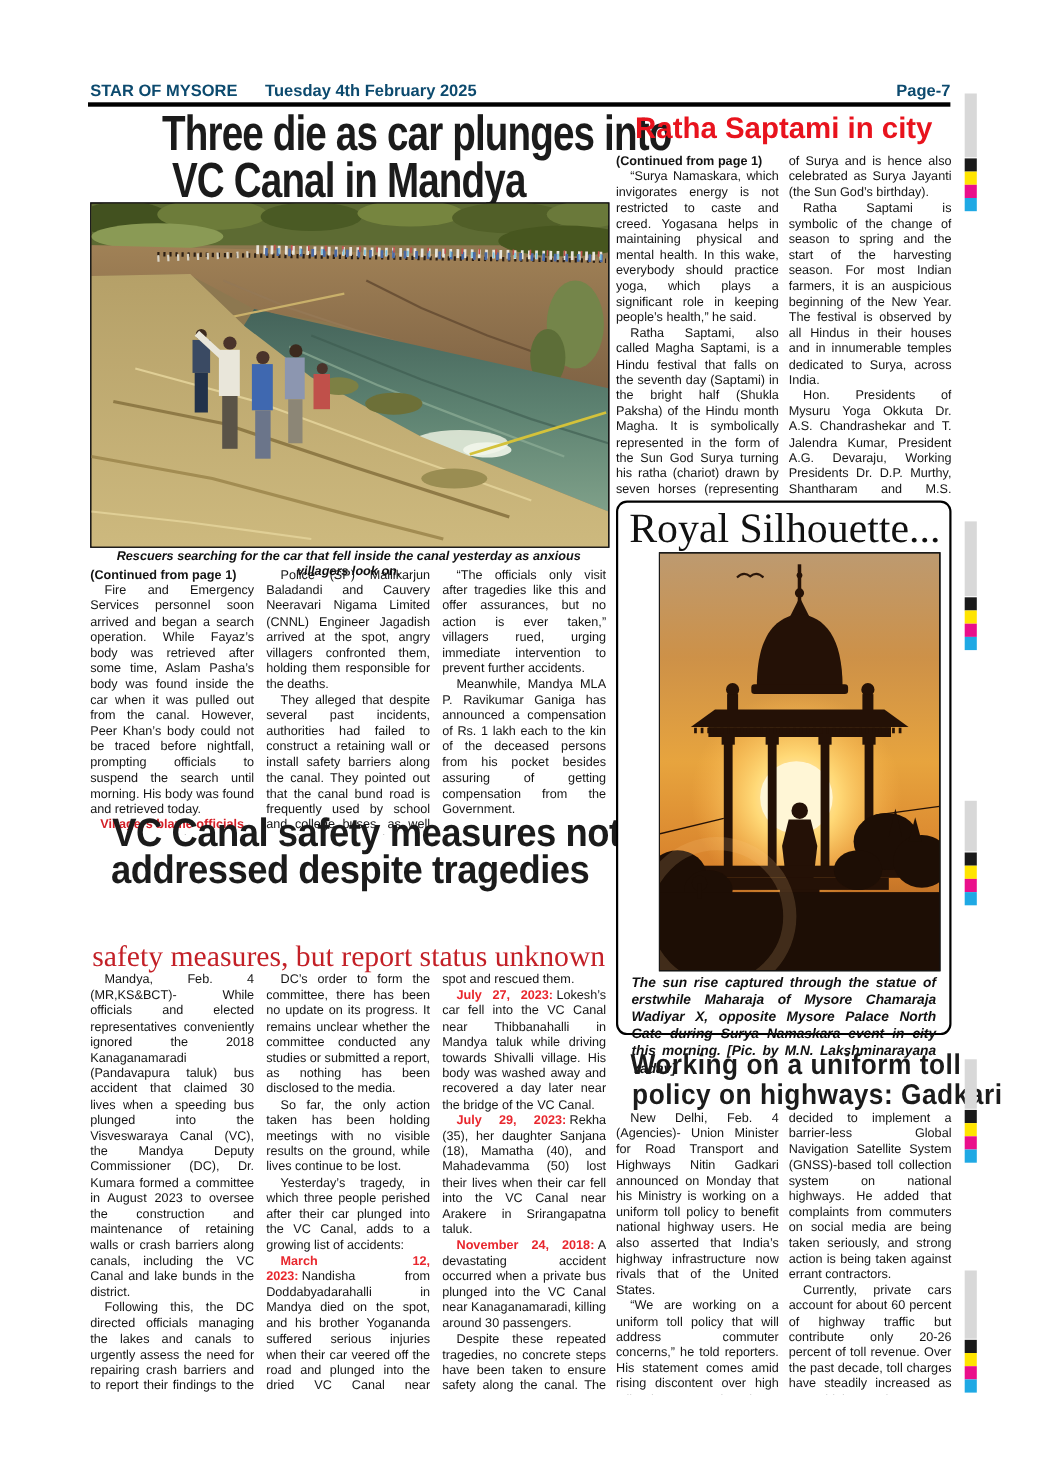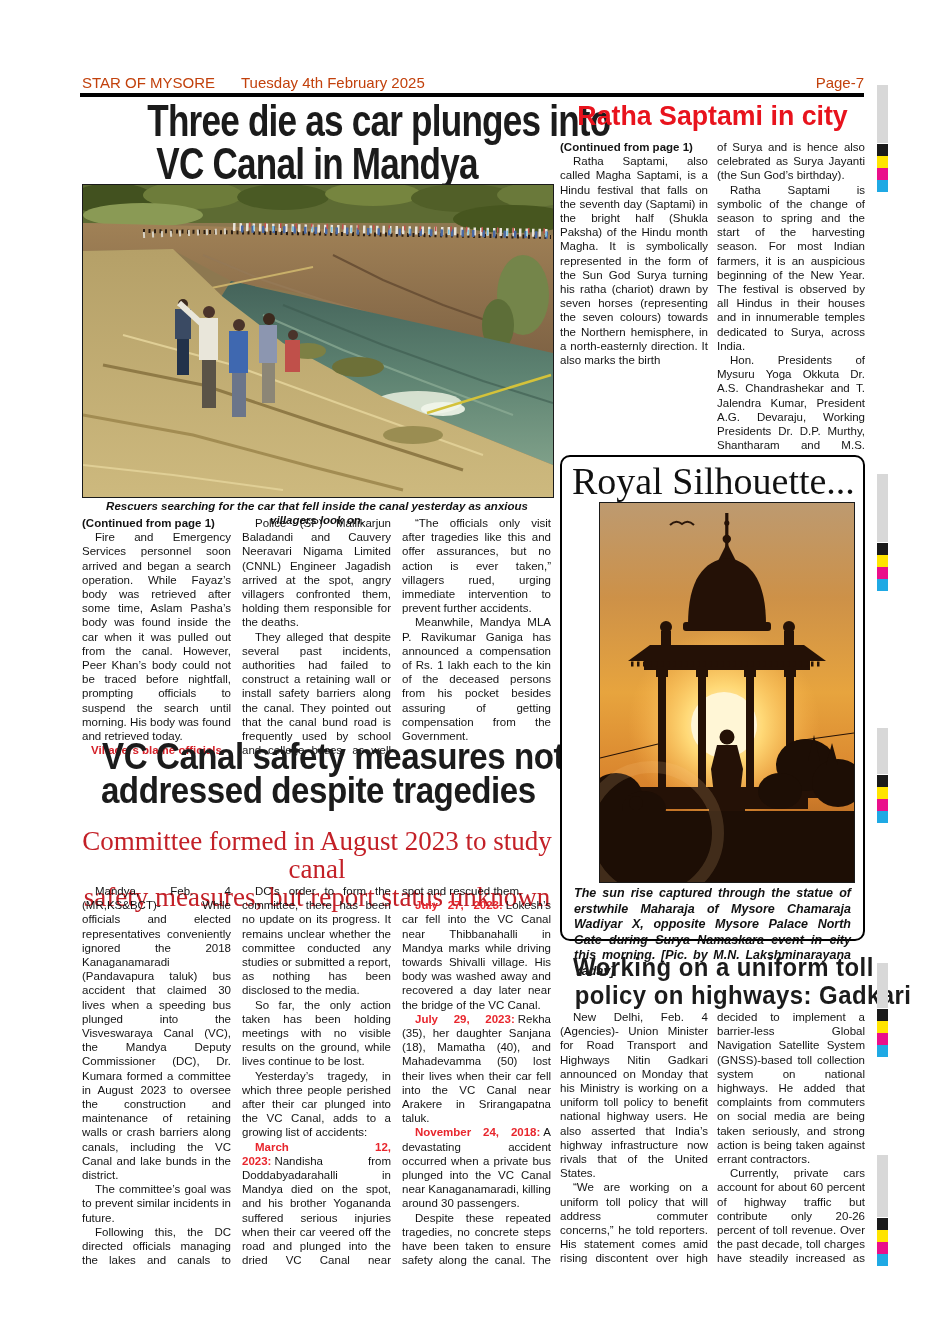--- a/index.html
+++ b/index.html
@@ -4,21 +4,21 @@
 <style>
   html,body{margin:0;padding:0;}
   body{
     width:945px;height:1337px;background:#ffffff;position:relative;
     font-family:"Liberation Sans",sans-serif;color:#101010;overflow:hidden;
     -webkit-font-smoothing:antialiased;
   }
   .abs{position:absolute;}
 
   
-  .mast{font-weight:normal;font-size:15px;color:#c2410c;}
+  .mast{font-weight:bold;font-size:15px;color:#0c4a6e;}
   .rule{background:#000;height:3.5px;}
 
   
   .hl-wrap{text-align:center;}
   .hl-line{display:inline-block;white-space:nowrap;font-weight:bold;color:#1b1b1b;
            transform-origin:50% 50%;}
   .hl-main{font-size:45px;line-height:43px;letter-spacing:-1px;transform:scaleX(0.78);}
   .hl-vc{font-size:36px;line-height:34px;letter-spacing:-0.5px;transform:scaleX(0.92);}
   .hl-red{font-size:27px;line-height:27px;color:#e8131d;transform:scaleX(0.99);}
   .hl-toll{font-size:26px;line-height:28px;letter-spacing:0.5px;transform:scaleX(0.92);}
@@ -161,53 +161,53 @@
     <p>“The officials only visit after tragedies like this and offer assurances, but no action is ever taken,” villagers rued, urging immediate intervention to prevent further accidents.</p>
     <p>Meanwhile, Mandya MLA P. Ravikumar Ganiga has announced a compensation of Rs. 1 lakh each to the kin of the deceased persons from his pocket besides assuring of getting compensation from the Government.</p>
   </div>
 </div>
 
 <div class="abs hl-wrap" style="left:82px;top:740px;width:470px;">
   <span class="hl-line hl-vc">VC Canal safety measures not</span><br>
   <span class="hl-line hl-vc">addressed despite tragedies</span>
 </div>
 <div class="abs sub-serif" style="left:82px;top:827px;width:470px;">
-  <span>Committee formed in August 2023 to study canal</span><br>
+  <br>
   <span>safety measures, but report status unknown</span>
 </div>
 
 <div class="abs cols" style="left:82px;top:884px;width:470px;gap:11px;">
   <div class="col" style="width:149px;height:384px;">
     <p>Mandya, Feb. 4 (MR,KS&amp;BCT)- While officials and elected representatives conveniently ignored the 2018 Kanaganamaradi (Pandavapura taluk) bus accident that claimed 30 lives when a speeding bus plunged into the Visveswaraya Canal (VC), the Mandya Deputy Commissioner (DC), Dr. Kumara formed a committee in August 2023 to oversee the construction and maintenance of retaining walls or crash barriers along canals, including the VC Canal and lake bunds in the district.</p>
-    <p>The committee’s goal was to prevent similar incidents in future.</p>
     <p>Following this, the DC directed officials managing the lakes and canals to urgently assess the need for repairing crash barriers and to report their findings to the committee. The aim was to address maintenance issues and enhance safety measures.</p>
 
   </div>
   <div class="col" style="width:149px;height:384px;">
     <p>DC’s order to form the committee, there has been no update on its progress. It remains unclear whether the committee conducted any studies or submitted a report, as nothing has been disclosed to the media.</p>
     <p>So far, the only action taken has been holding meetings with no visible results on the ground, while lives continue to be lost.</p>
     <p>Yesterday’s tragedy, in which three people perished after their car plunged into the VC Canal, adds to a growing list of accidents:</p>
     <p><span class="date">March 12, 2023:</span><span>Nandisha from Doddabyadarahalli in Mandya died on the spot, and his brother Yogananda suffered serious injuries when their car veered off the road and plunged into the dried VC Canal near Avverahalli.</span></p>
 
   </div>
   <div class="col" style="width:149px;height:384px;">
     <p style="text-indent:0;">spot and rescued them.</p>
-    <p><span class="date">July 27, 2023:</span><span>Lokesh’s car fell into the VC Canal near Thibbanahalli in Mandya marks while driving towards Shivalli village. His body was washed away and recovered a day later near the bridge of the VC Canal.</span></p>
+    <p><span class="date">July 27, 2023:</span><span>Lokesh’s car fell into the VC Canal near Thibbanahalli in Mandya taluk while driving towards Shivalli village. His body was washed away and recovered a day later near the bridge of the VC Canal.</span></p>
     <p><span class="date">July 29, 2023:</span><span>Rekha (35), her daughter Sanjana (18), Mamatha (40), and Mahadevamma (50) lost their lives when their car fell into the VC Canal near Arakere in Srirangapatna taluk.</span></p>
     <p><span class="date">November 24, 2018:</span><span>A devastating accident occurred when a private bus plunged into the VC Canal near Kanaganamaradi, killing around 30 passengers.</span></p>
     <p>Despite these repeated tragedies, no concrete steps have been taken to ensure safety along the canal. The long-standing demand for the construction of retaining walls or the installation of crash barriers remains unmet.</p>
   </div>
 </div>
 
 <div class="abs hl-wrap" style="left:560px;top:103px;width:305px;">
   <span class="hl-line hl-red">Ratha Saptami in city</span>
 </div>
 <div class="abs cols" style="left:560px;top:140px;width:305px;gap:9px;">
   <div class="col" style="width:148px;height:312px;">
     <p class="cont">(Continued from page 1)</p>
+    <p>“Surya Namaskara, which invigorates energy is not restricted to caste and creed. Yogasana helps in maintaining physical and mental health. In this wake, everybody should practice yoga, which plays a significant role in keeping people’s health,” he said.</p>
     <p>Ratha Saptami, also called Magha Saptami, is a Hindu festival that falls on the seventh day (Saptami) in the bright half (Shukla Paksha) of the Hindu month Magha. It is symbolically represented in the form of the Sun God Surya turning his ratha (chariot) drawn by seven horses (representing the seven colours) towards the Northern hemisphere, in a north-easternly direction. It also marks the birth</p>
   </div>
   <div class="col" style="width:148px;height:312px;">
     <p style="text-indent:0;">of Surya and is hence also celebrated as Surya Jayanti (the Sun God’s birthday).</p>
     <p>Ratha Saptami is symbolic of the change of season to spring and the start of the harvesting season. For most Indian farmers, it is an auspicious beginning of the New Year. The festival is observed by all Hindus in their houses and in innumerable temples dedicated to Surya, across India.</p>
     <p>Hon. Presidents of Mysuru Yoga Okkuta Dr. A.S. Chandrashekar and T. Jalendra Kumar, President A.G. Devaraju, Working Presidents Dr. D.P. Murthy, Shantharam and M.S. Shivaprakash, Vice-Presidents M.S. Ramesh Kumar and Ashadevi, Raghuram Vajpayee and Yoga Kumar were present.</p>
   </div>
 </div>
 
 <div class="abs royal-box" style="left:560px;top:455px;width:301px;height:482px;">

